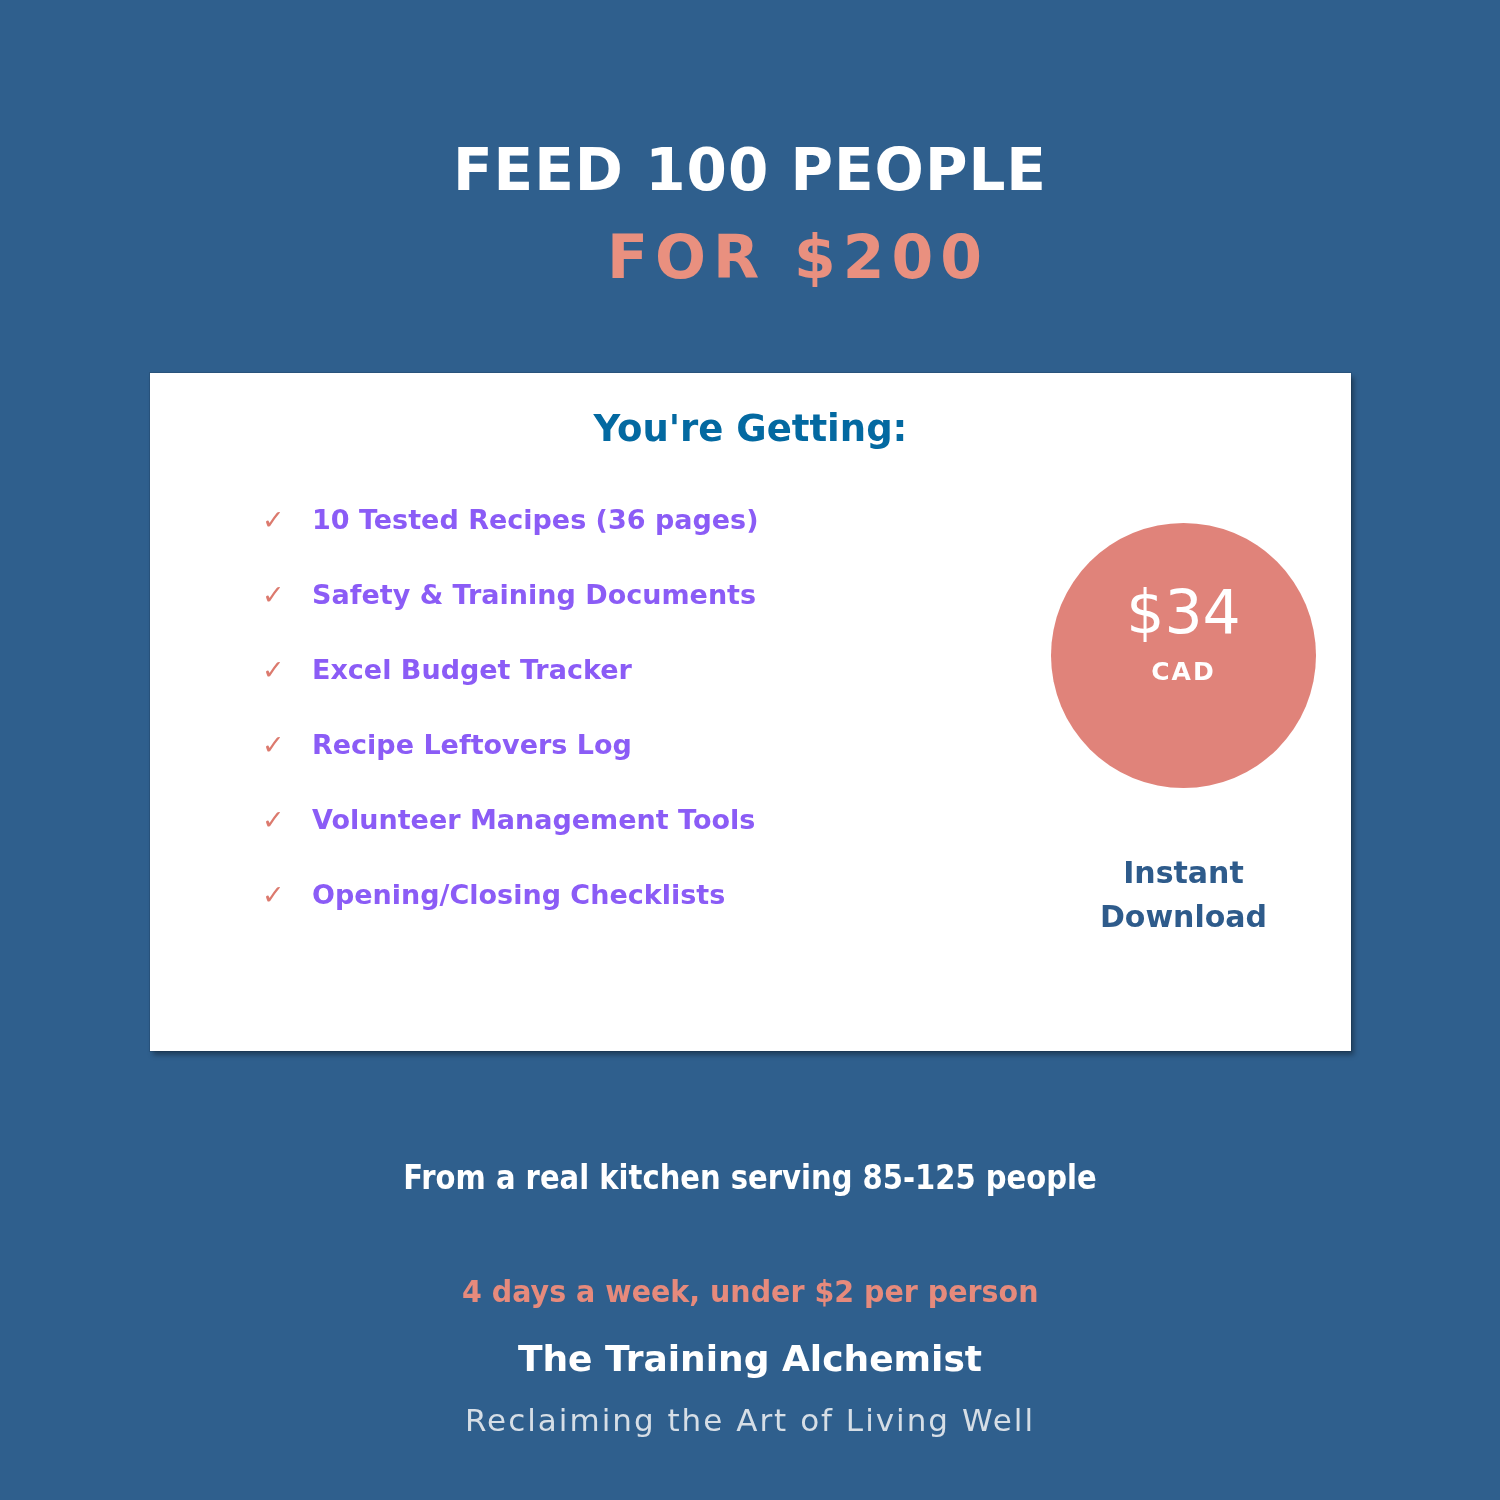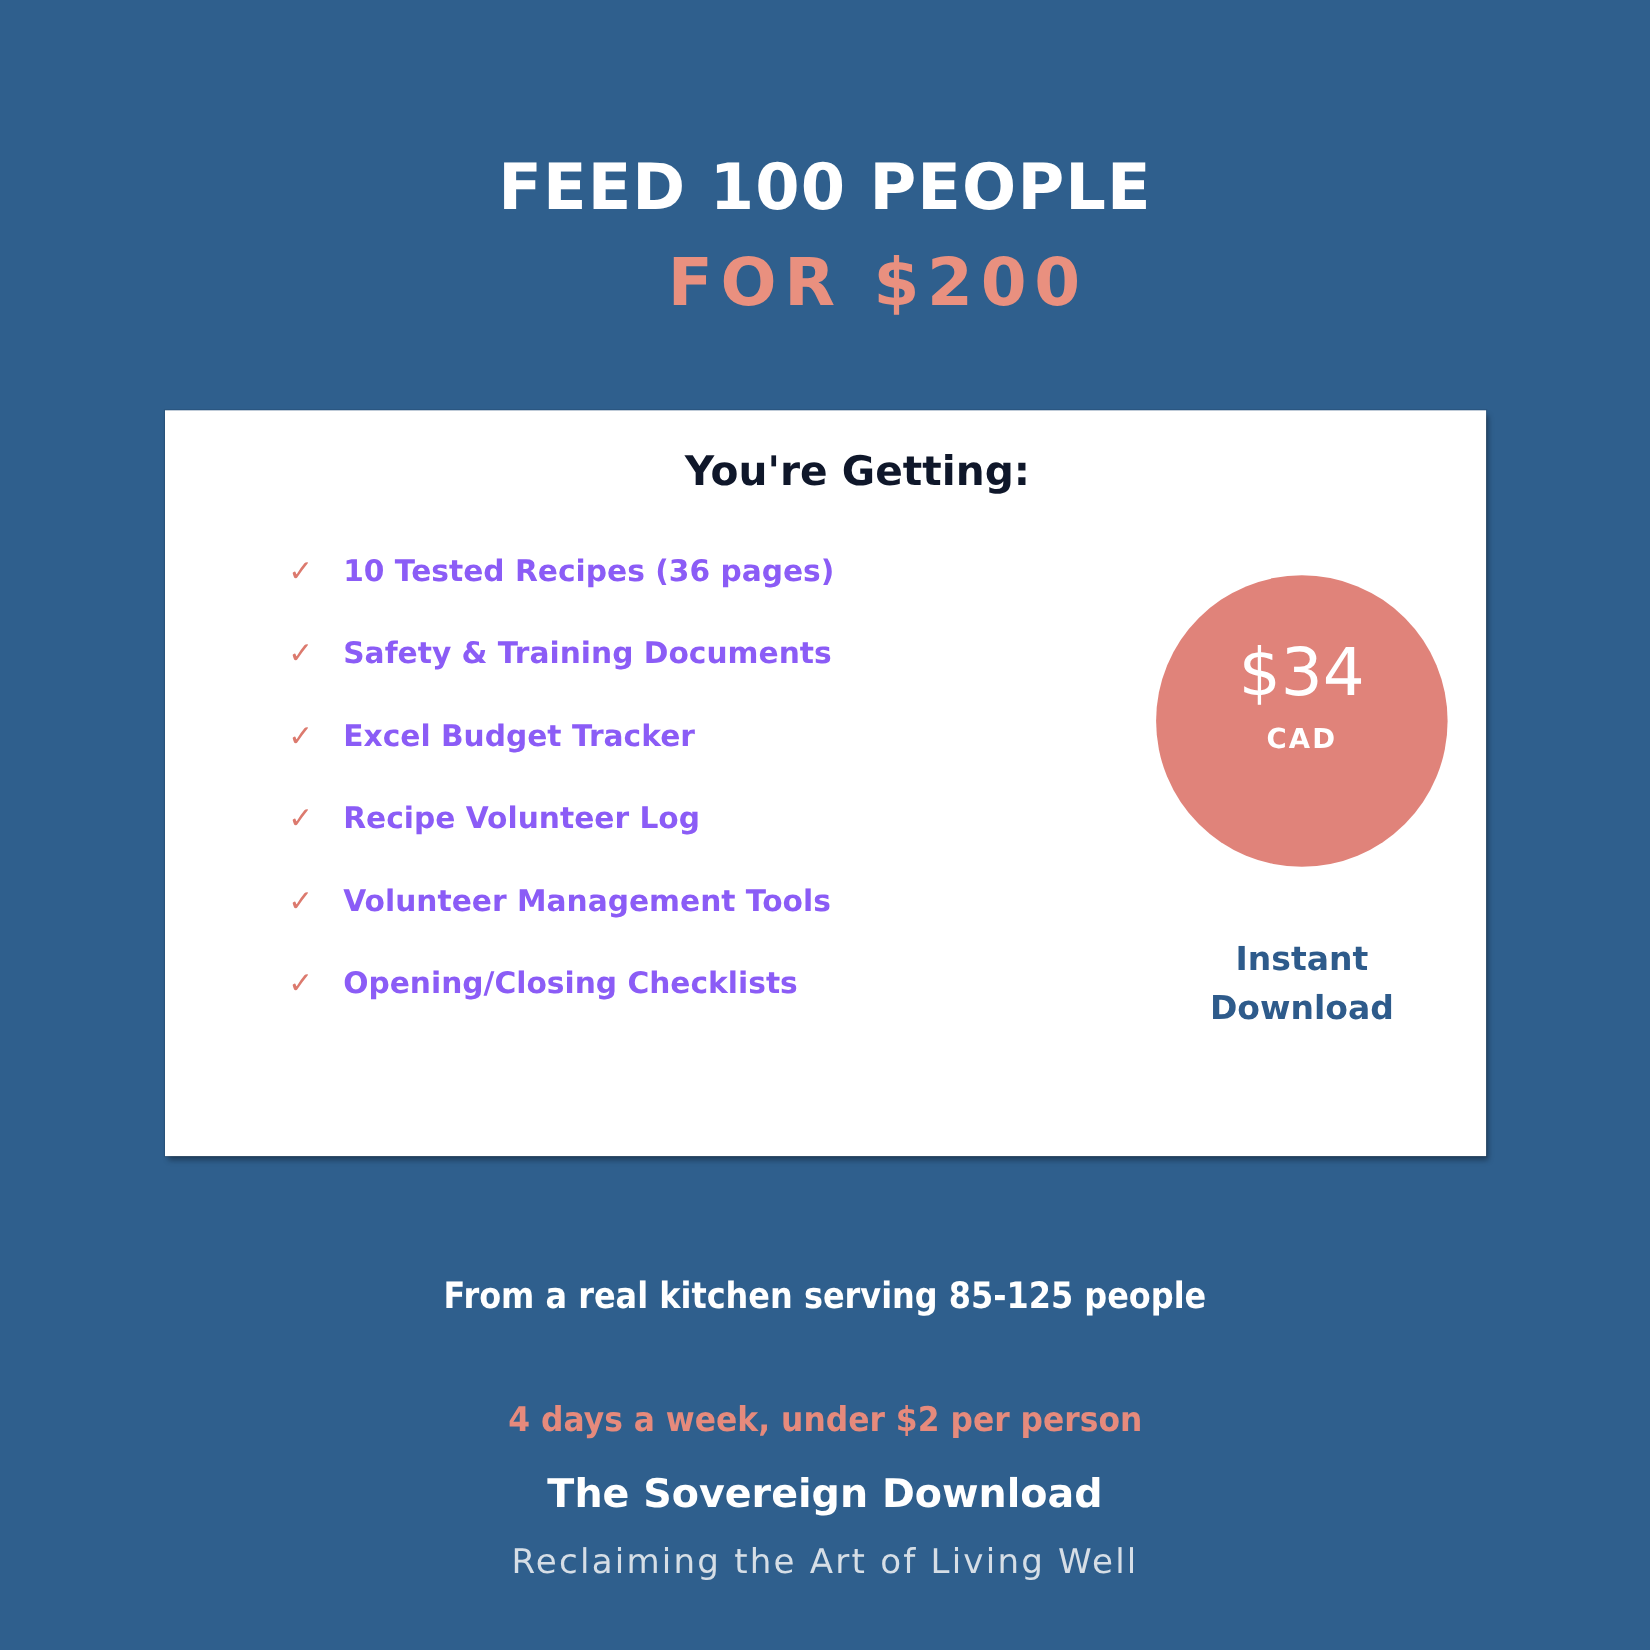--- a/index.html
+++ b/index.html
@@ -46,22 +46,21 @@
     box-shadow: 0 0 0 1px rgba(0,0,0,0.10), 3px 4px 5px rgba(0,0,0,0.35);
   }
   .card-heading {
     position: absolute;
     top: 34px;
     left: 0;
     width: 100%;
     text-align: center;
     font-size: 37px;
     font-weight: bold;
-    color: #0f172a;
-    margin-left: 29px;
+    color: #0369a1;
   }
   .features {
     position: absolute;
     left: 112px;
     top: 130px;
     margin: 0;
     padding: 0;
     list-style: none;
   }
   .feature {
@@ -171,21 +170,21 @@
       <li class="feature">
         <span class="check">✓</span>
         <span class="feature-label">Safety &amp; Training Documents</span>
       </li>
       <li class="feature">
         <span class="check">✓</span>
         <span class="feature-label">Excel Budget Tracker</span>
       </li>
       <li class="feature">
         <span class="check">✓</span>
-        <span class="feature-label">Recipe Volunteer Log</span>
+        <span class="feature-label">Recipe Leftovers Log</span>
       </li>
       <li class="feature">
         <span class="check">✓</span>
         <span class="feature-label">Volunteer Management Tools</span>
       </li>
       <li class="feature">
         <span class="check">✓</span>
         <span class="feature-label">Opening/Closing Checklists</span>
       </li>
     </ul>
@@ -201,16 +200,16 @@
     </div>
   </div>
 
   <div class="center-text tagline-1">
     <span class="squeeze">From a real kitchen serving 85-125 people</span>
   </div>
   <div class="center-text tagline-2">
     <span class="squeeze-2">4 days a week, under $2 per person</span>
   </div>
 
-  <div class="center-text brand">The Sovereign Download</div>
+  <div class="center-text brand">The Training Alchemist</div>
   <div class="center-text slogan">Reclaiming the Art of Living Well</div>
 
 </div>
 
 </body></html>

